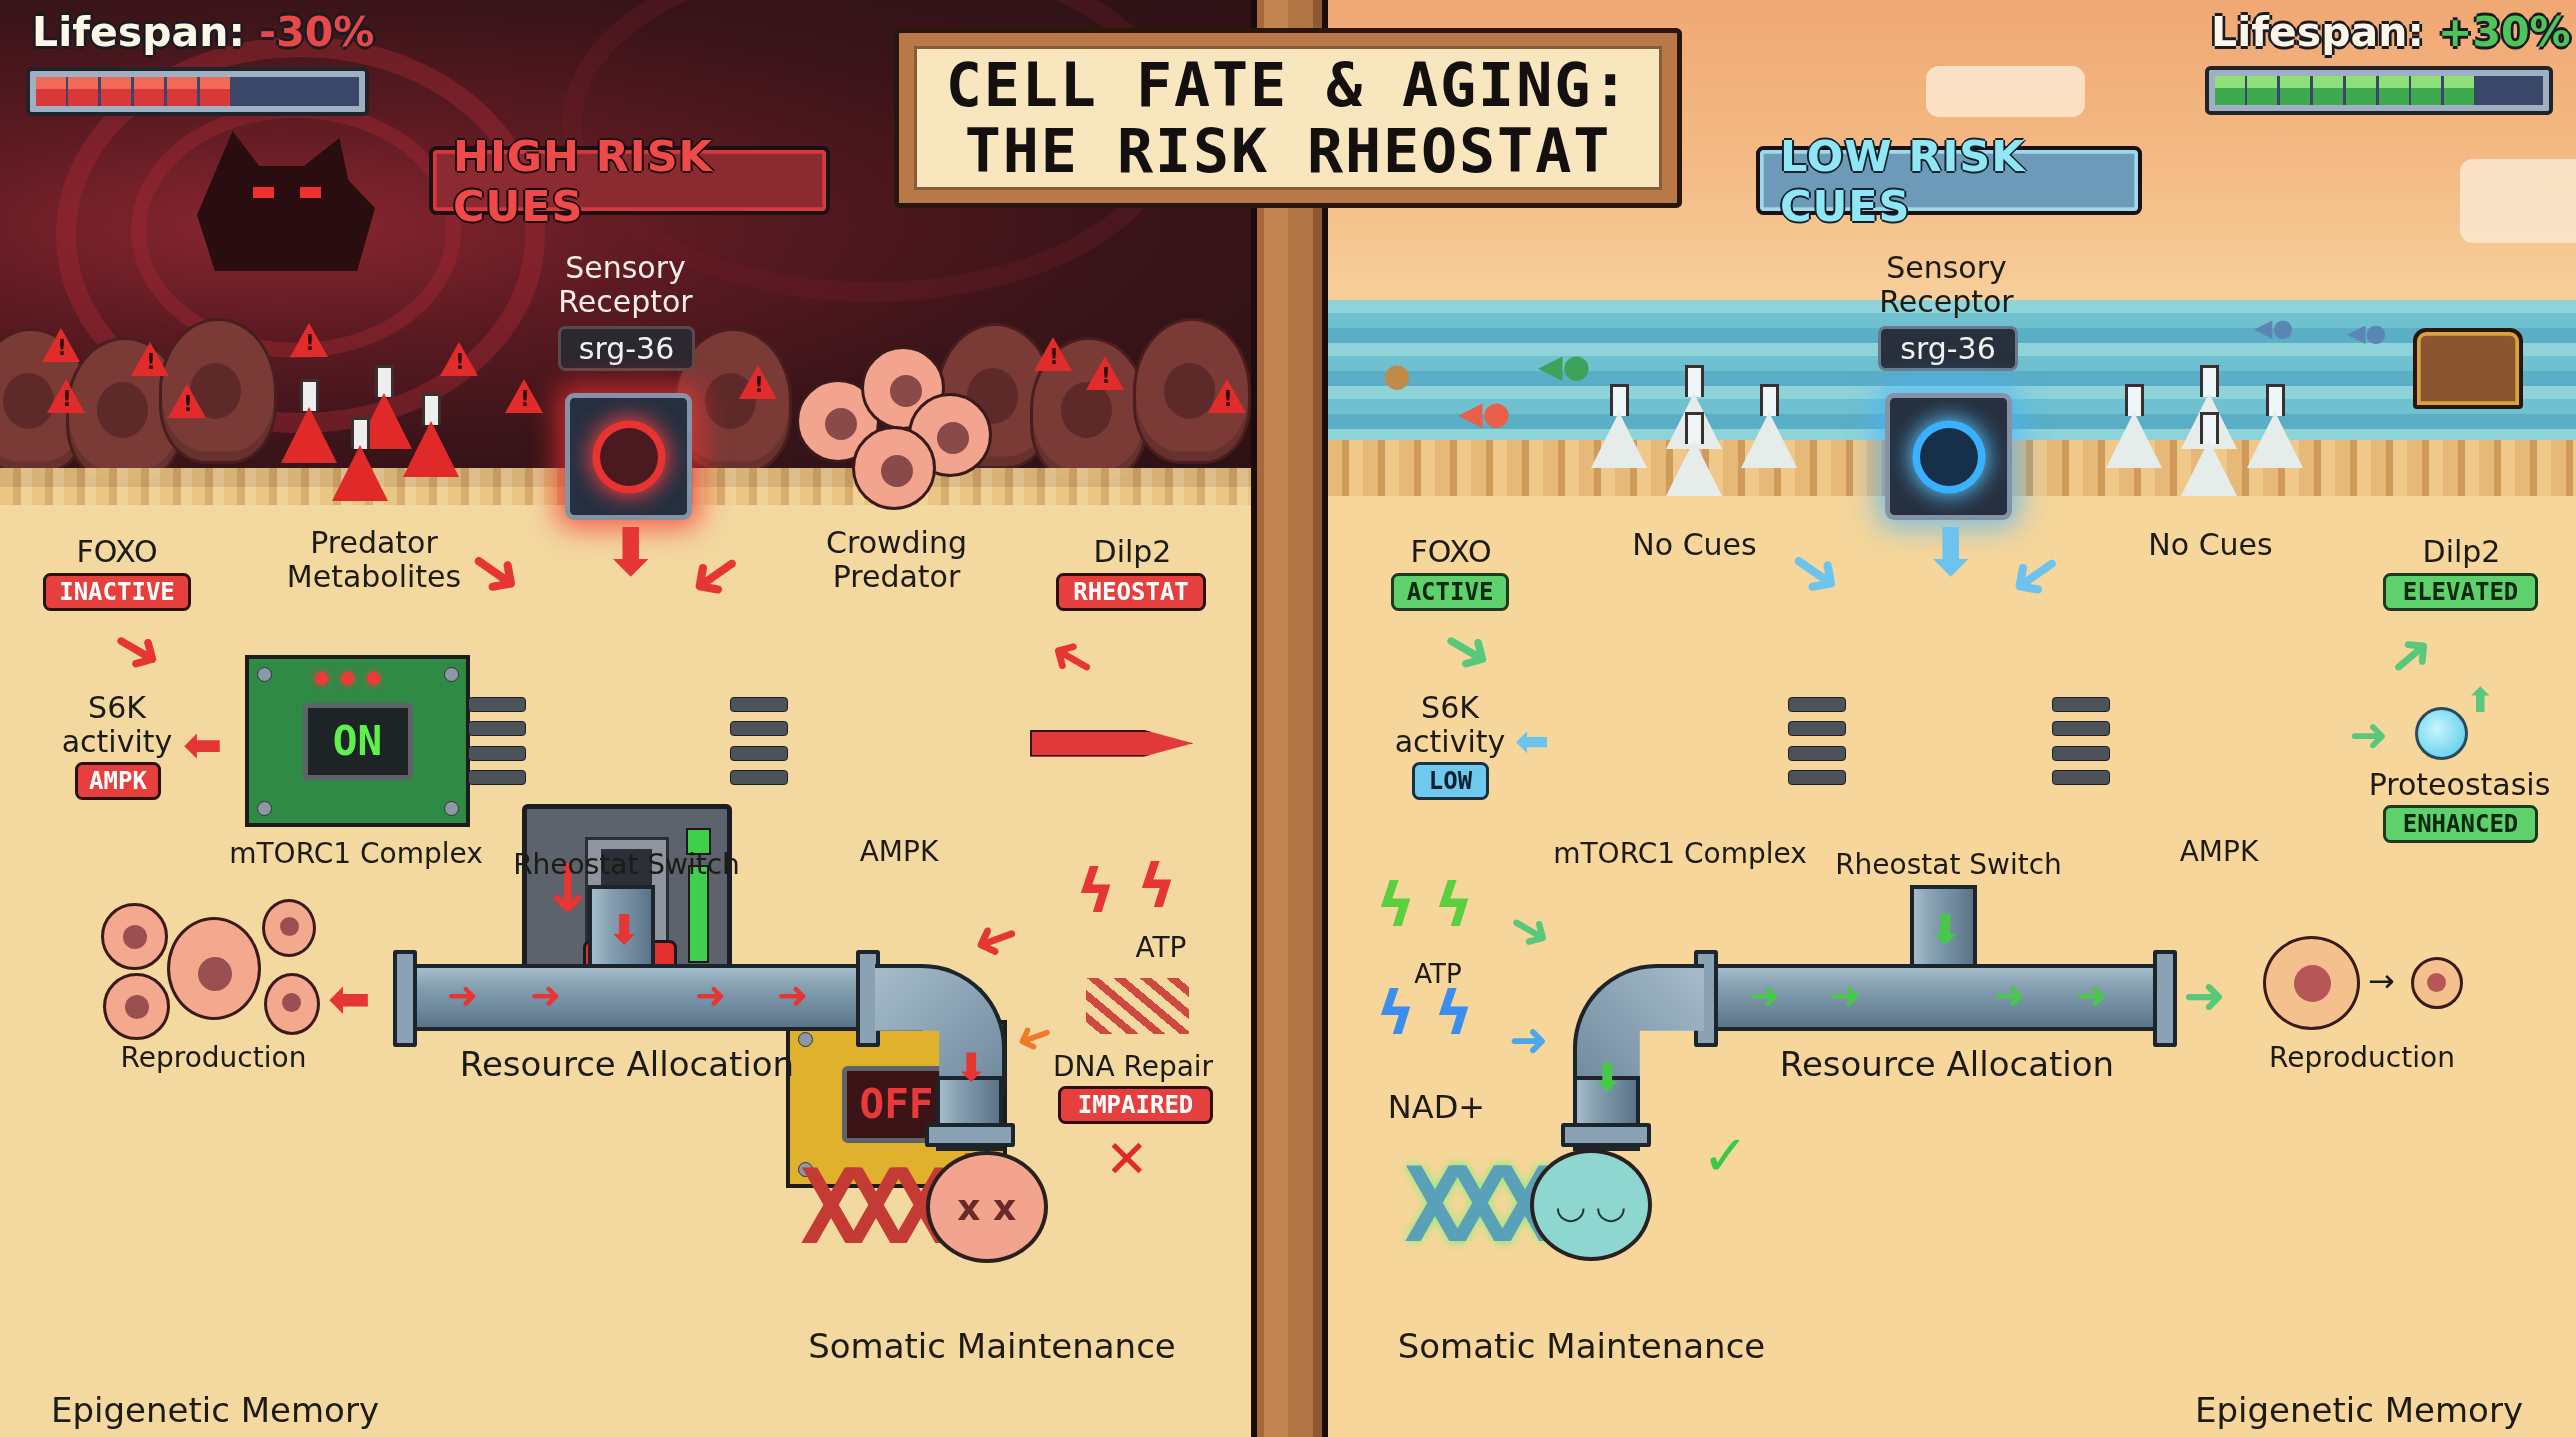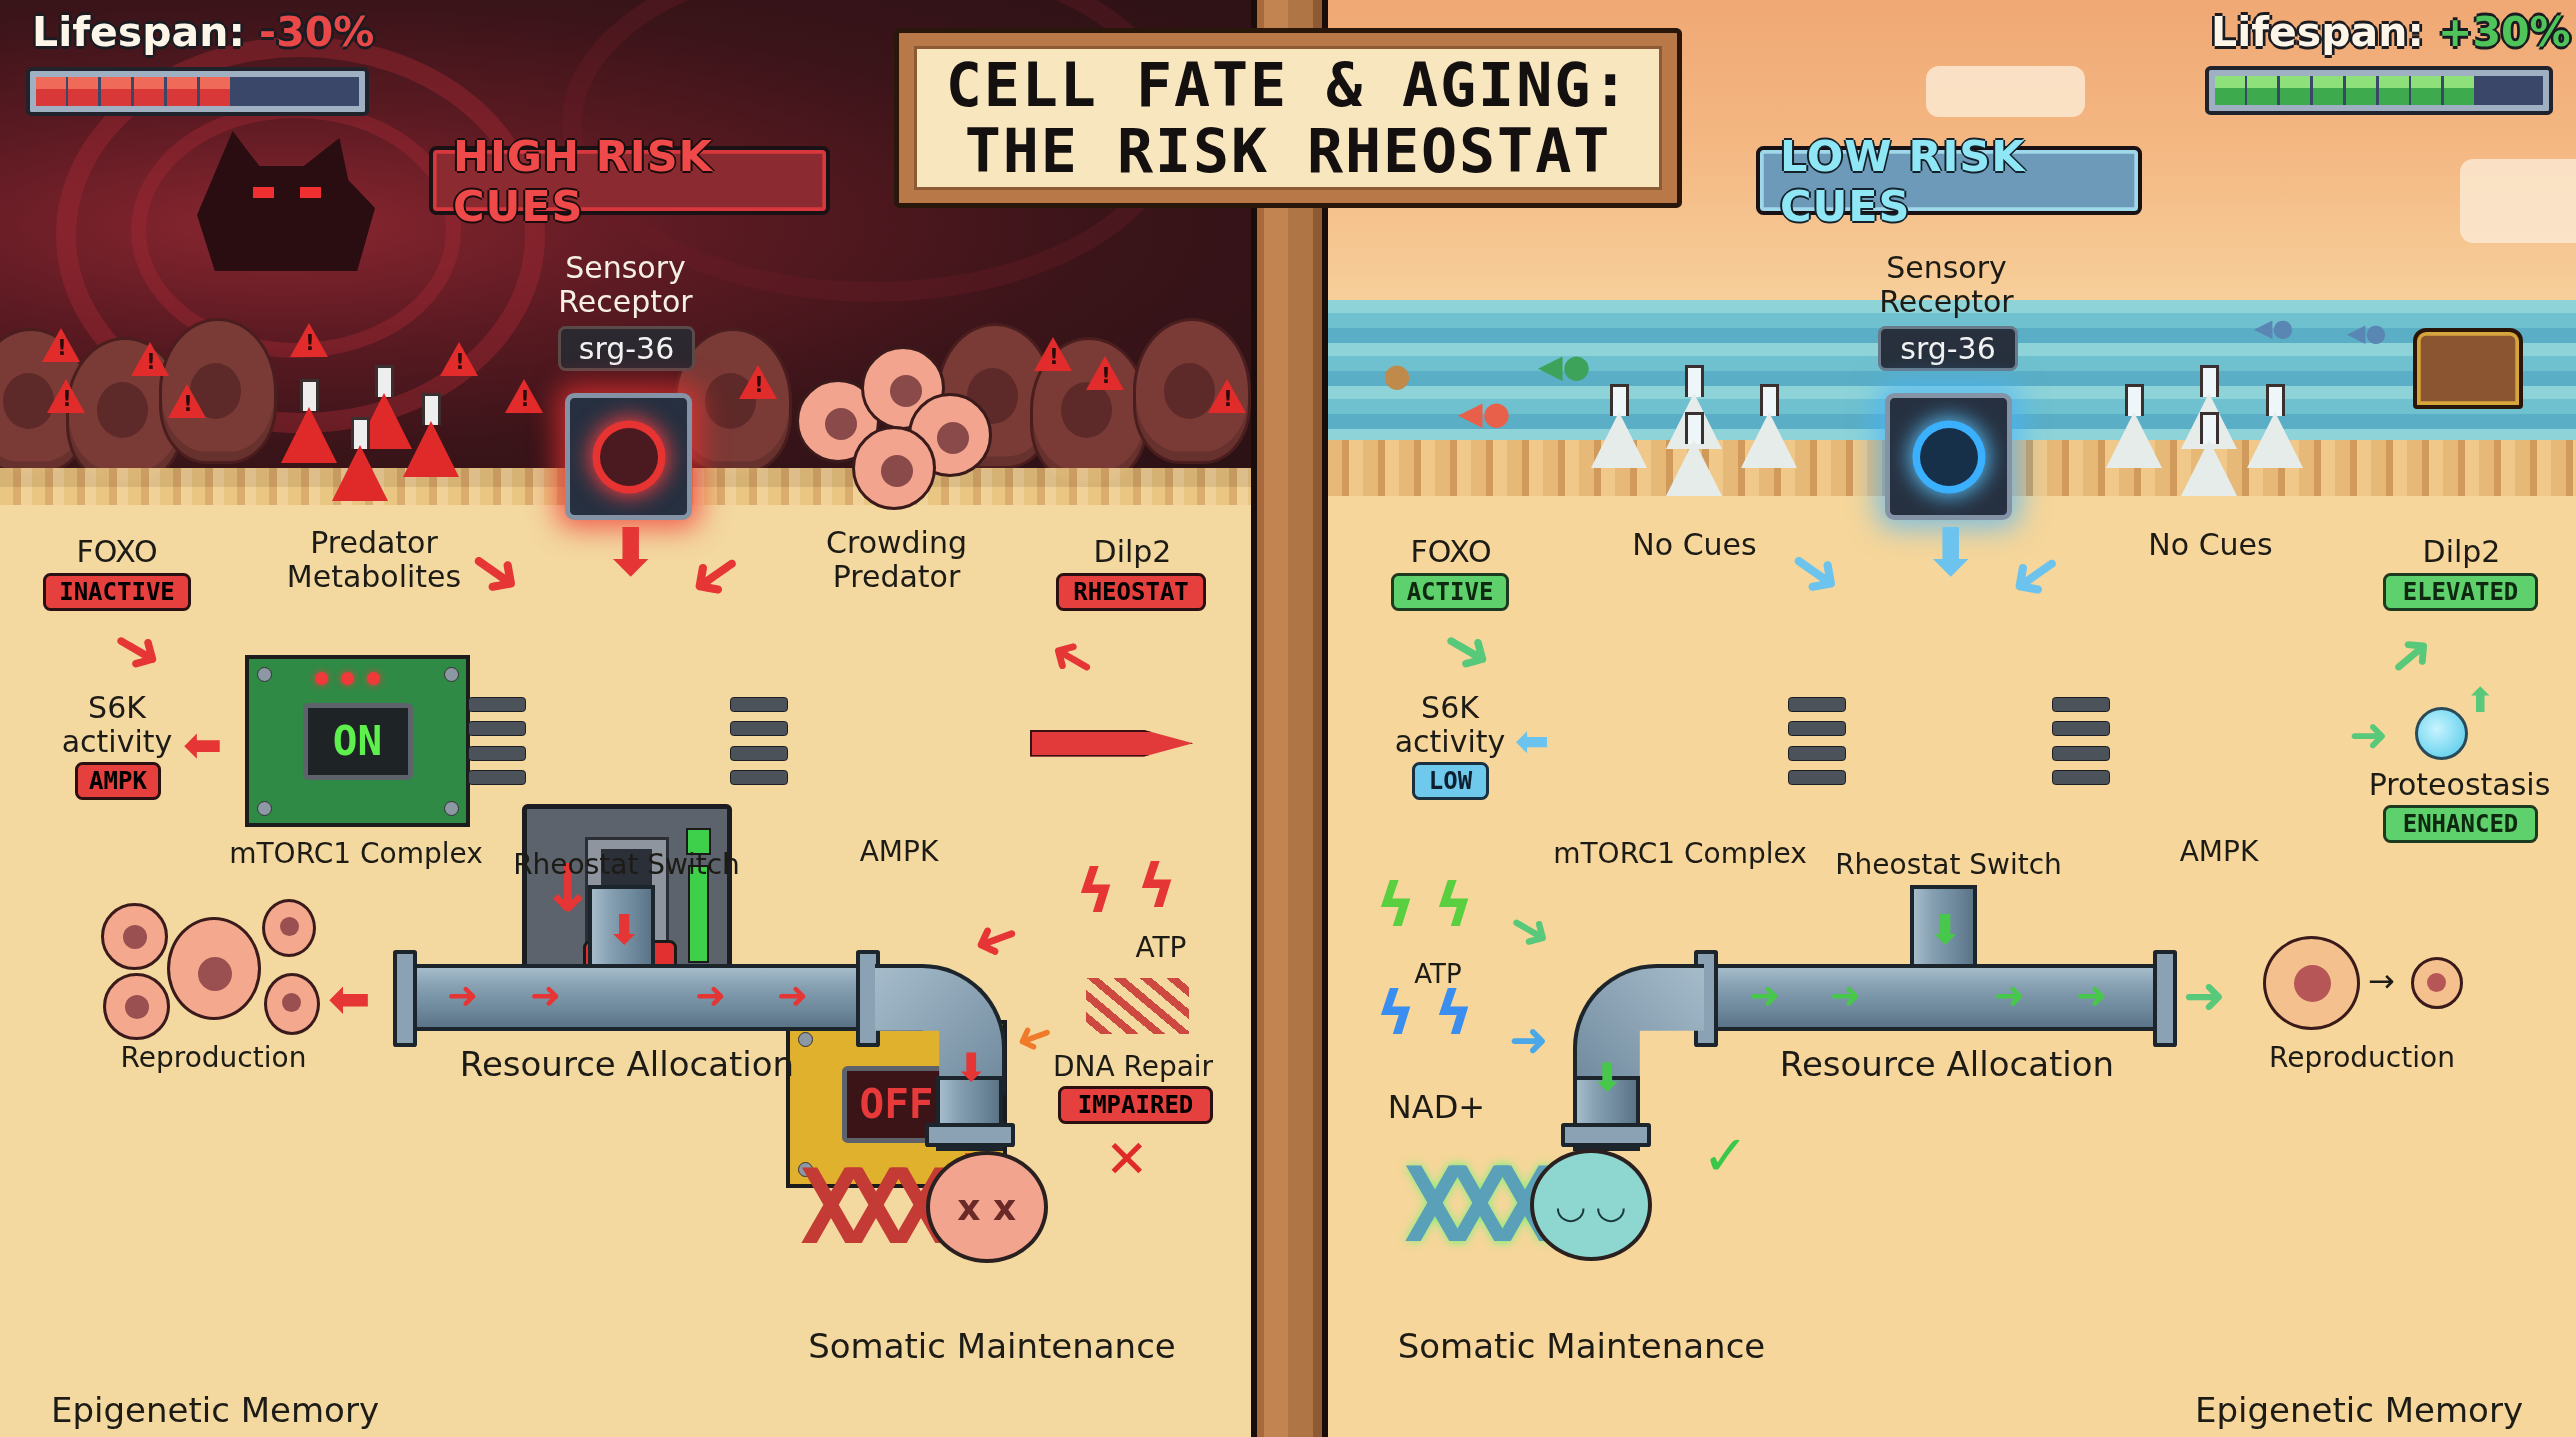--- a/index.html
+++ b/index.html
@@ -31,21 +31,21 @@
   .life-bar-inner{width:100%;height:100%;background:#3a4768;display:flex;gap:2.8px;}
   .seg{height:100%;flex:0 0 auto;}
   
   .risk-tag{height:69px;border:4.7px solid #1a1115;border-radius:7.5px;box-sizing:border-box;display:flex;align-items:center;justify-content:center;font-weight:bold;font-size:43px;letter-spacing:0.9px;padding-left:20px;}
   #high-risk-tag{background:#8b2a31;color:#ef4949;text-shadow:-1.9px 0 #1a0c0c,1.9px 0 #1a0c0c,0 -1.9px #1a0c0c,0 1.9px #1a0c0c;box-shadow:inset 0 0 0 3.7px #d8383d;}
   #low-risk-tag{background:#6d9ab8;color:#8fe7f5;text-shadow:-1.9px 0 #14202a,1.9px 0 #14202a,0 -1.9px #14202a,0 1.9px #14202a;box-shadow:inset 0 0 0 3.7px #9fd8e8;}
   
   .lbl{font-size:30px;color:#1d1b16;text-align:center;line-height:34px;white-space:nowrap;}
   .lbl-white{color:#f5f0e6;}
   .badge{font-family:"DejaVu Sans Mono","Liberation Mono",monospace;font-weight:bold;font-size:24px;border:3.7px solid #2a1010;border-radius:7.5px;padding:1.9px 7.5px;box-sizing:border-box;text-align:center;white-space:nowrap;}
-  .badge-red{background:#e5403e;color:#000000;}
+  .badge-red{background:#e5403e;color:#ffffff;}
   .badge-green{background:#5ed06c;color:#0f2810;border-color:#1c3a1e;}
   .badge-blue{background:#6fc9ec;color:#0e2030;border-color:#183040;}
   .gene-tag{font-size:30px;color:#f2f2f2;background:#2b2830;border:3.7px solid #5a4a4a;border-radius:7.5px;padding:1.9px 13px;text-align:center;box-sizing:border-box;}
   
   .receptor{width:127px;height:127px;background:#263040;border:5.6px solid #8493a6;border-radius:9.4px;box-sizing:border-box;display:flex;align-items:center;justify-content:center;}
   .receptor-core{width:58px;height:58px;border-radius:50%;}
   
   .board{border:4.7px solid #1c1c1c;box-sizing:border-box;display:flex;align-items:center;justify-content:center;position:relative;}
   .board .screen{width:110px;height:77px;background:#1e2326;border:5.6px solid #5e636b;border-radius:5.6px;box-sizing:border-box;display:flex;align-items:center;justify-content:center;font-family:"DejaVu Sans Mono","Liberation Mono",monospace;font-weight:bold;font-size:41px;}
   .leds{position:absolute;top:13px;display:flex;gap:13px;}

